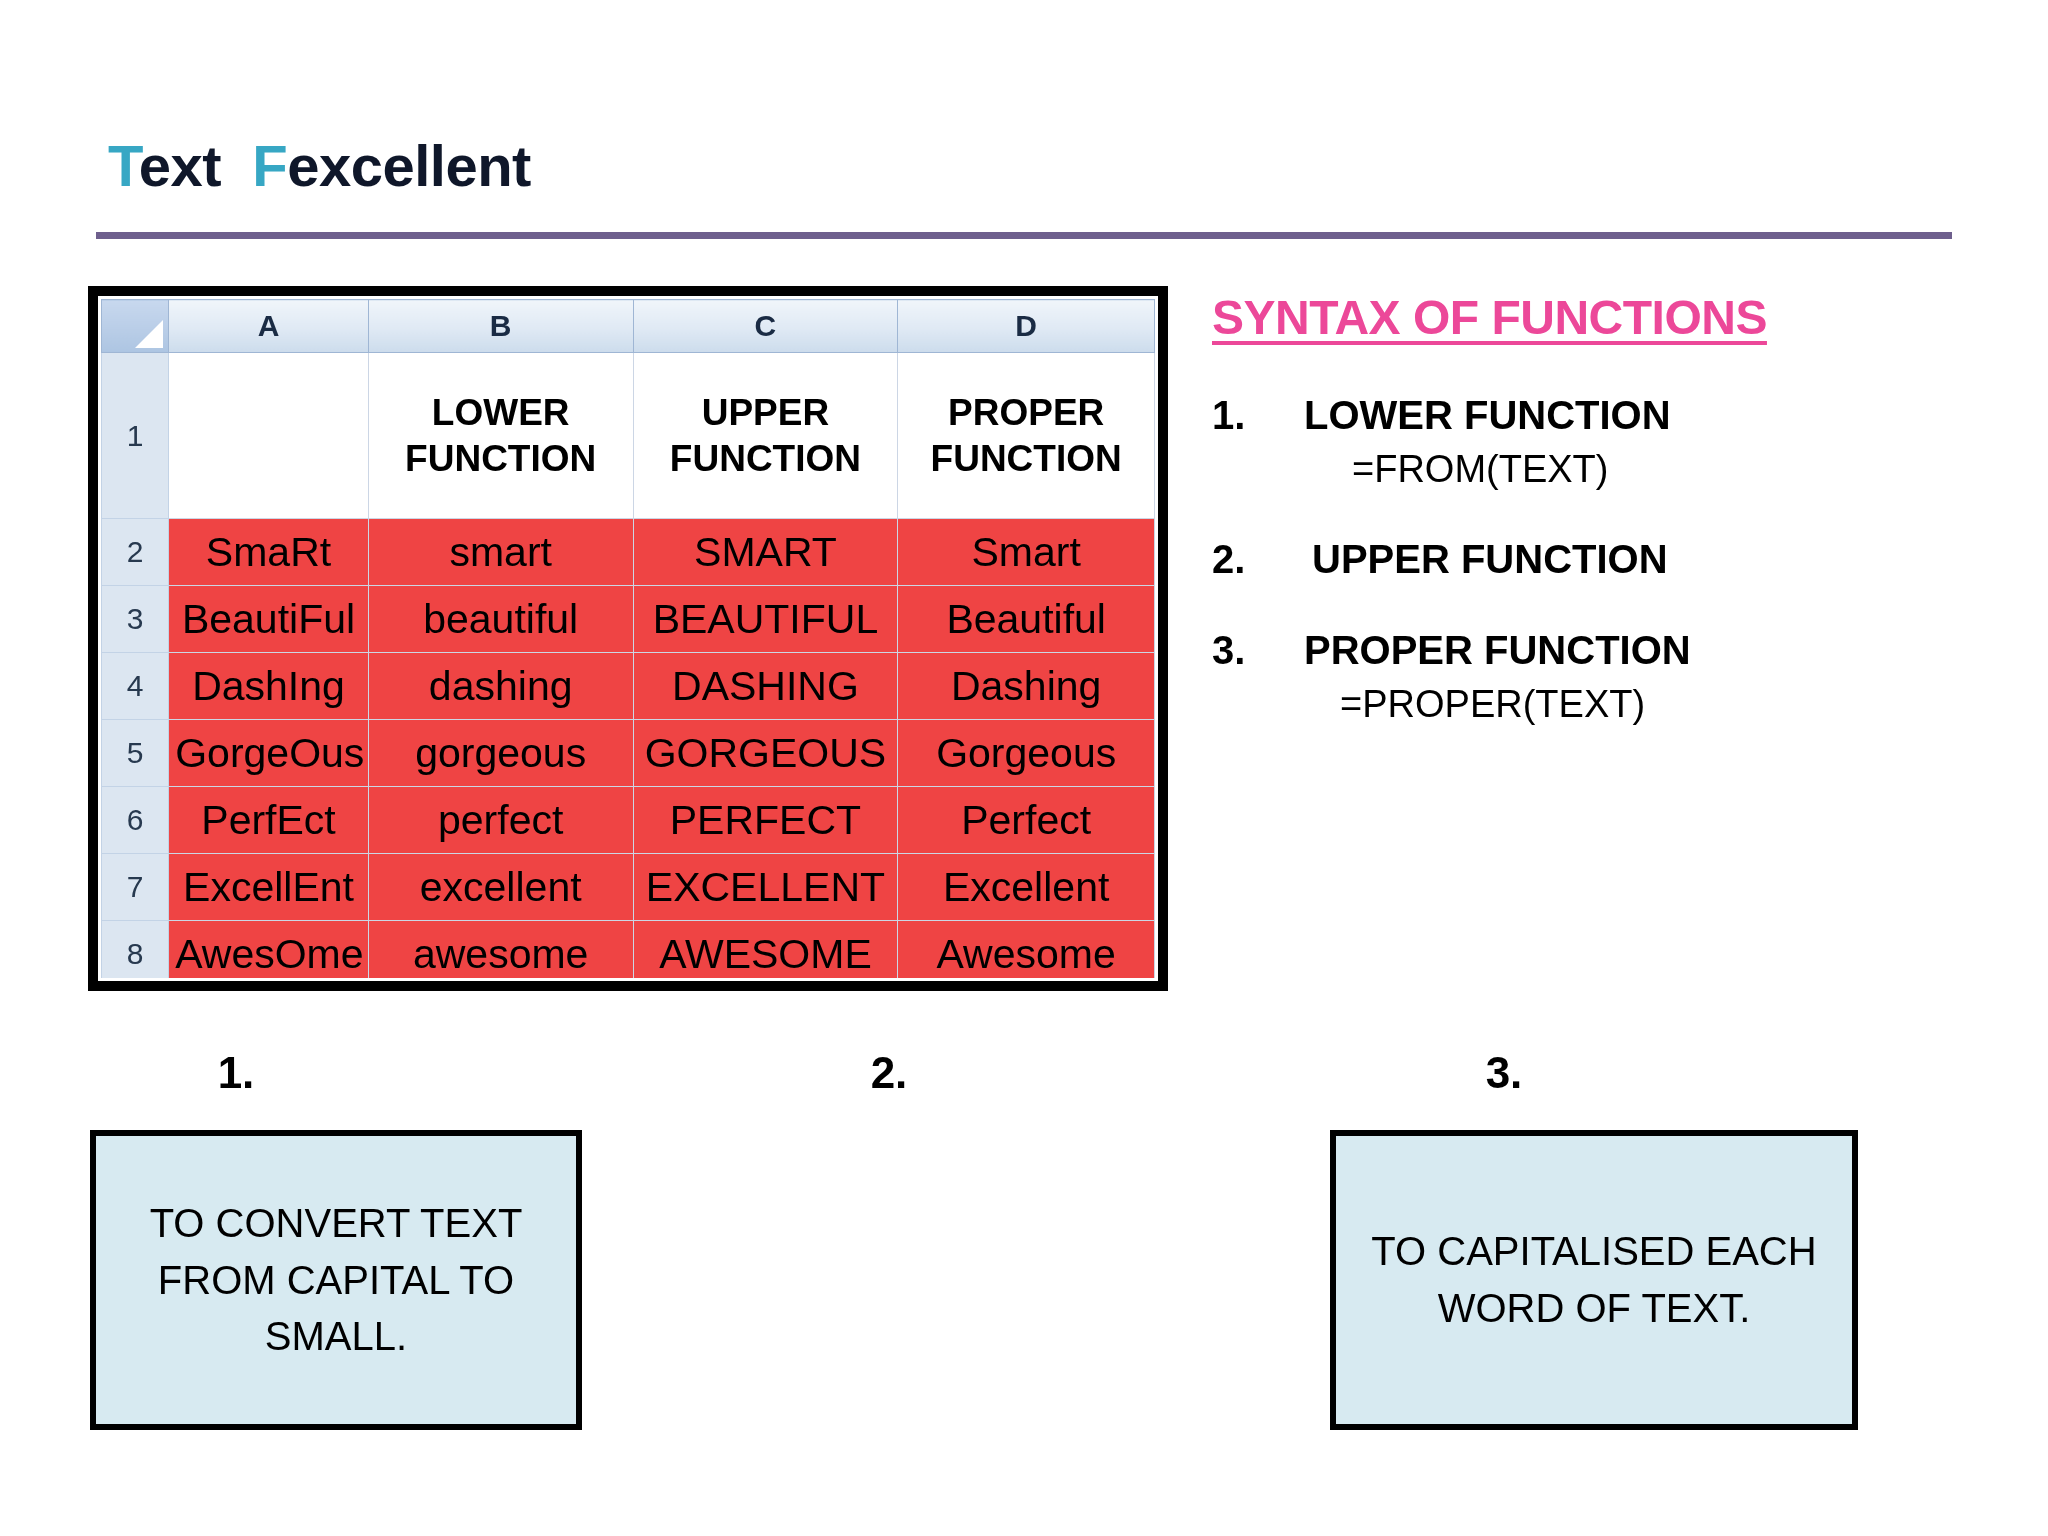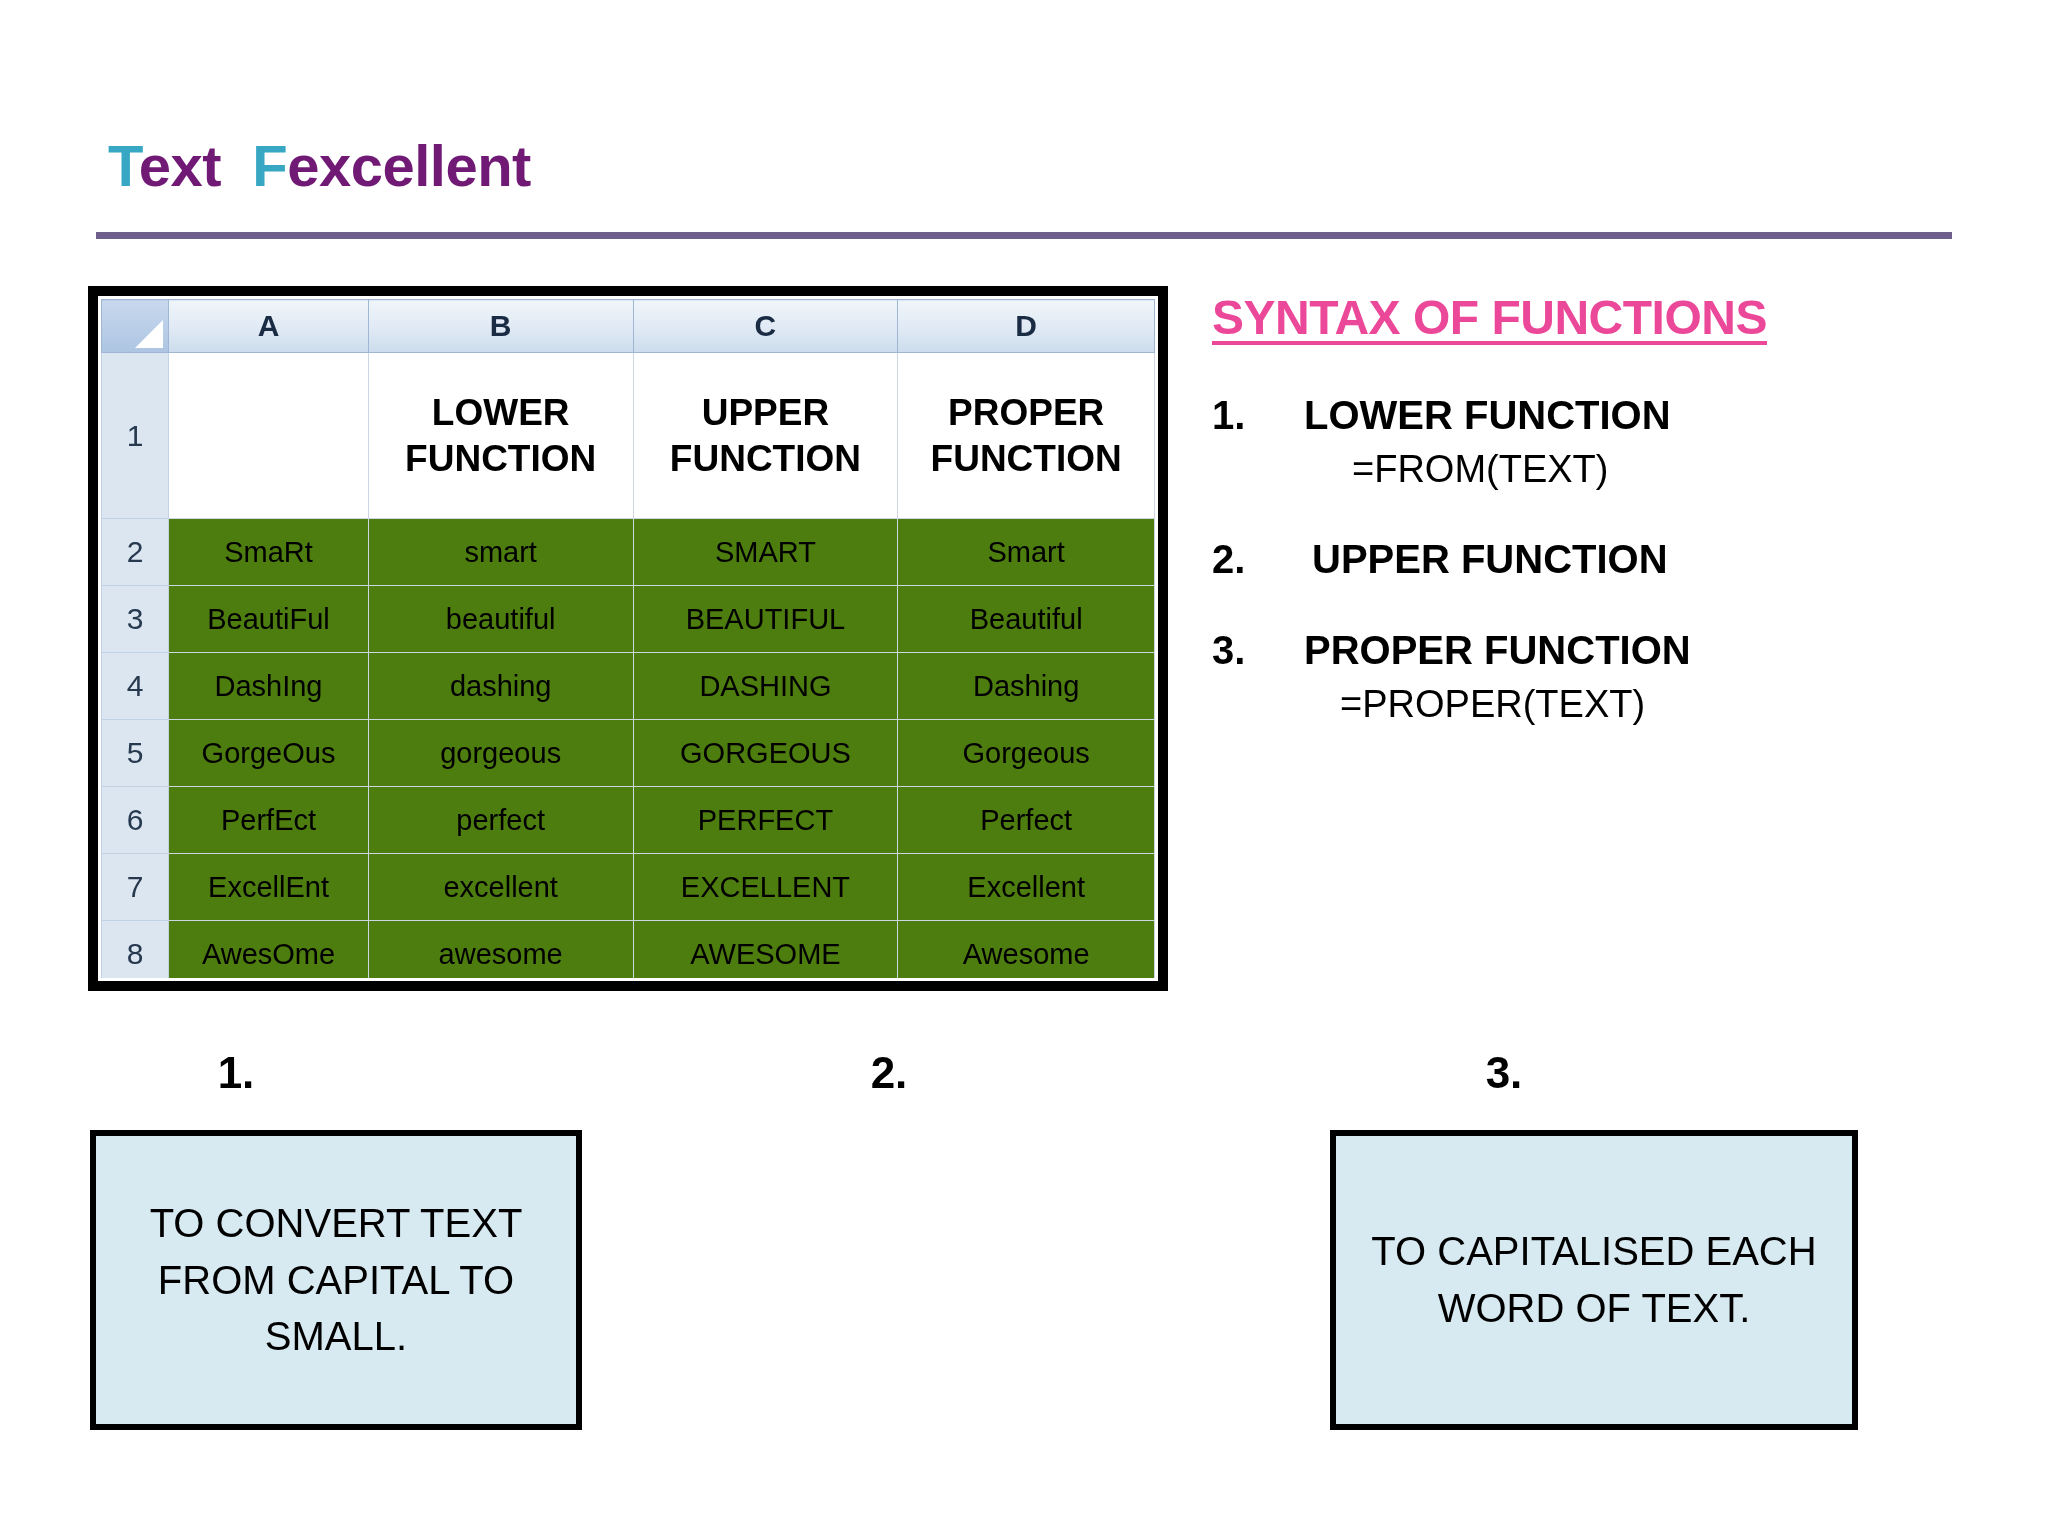--- a/index.html
+++ b/index.html
@@ -19,21 +19,21 @@
   .slide-title {
     position: absolute;
     left: 108px;
     top: 132px;
     font-size: 58px;
     font-weight: bold;
     letter-spacing: -0.5px;
     white-space: nowrap;
   }
   .t-accent { color: #37a7c4; }
-  .t-main   { color: #701a75; }
+  .t-main   { color: #0f172a; }
   .title-rule {
     position: absolute;
     left: 96px;
     top: 232px;
     width: 1856px;
     height: 7px;
     background: #6e5f8d;
   }
 
   
@@ -96,23 +96,23 @@
     background: #dce6f1;
     border: 1px solid #c3d3e6;
     text-align: center;
     font-size: 30px;
     color: #27394f;
     padding: 0;
   }
   td.cell {
     border: 1px solid #ccd6e5;
     text-align: center;
-    font-size: 29px;
+    font-size: 41px;
     color: #000000;
-    background: #4d7c0f;
+    background: #ef4444;
     padding: 4px 6px;
     line-height: 1.18;
     overflow: hidden;
   }
   tr.row-head td.cell {
     font-weight: bold;
     font-size: 37px;
     line-height: 1.22;
     background: #ffffff;
     vertical-align: middle;

